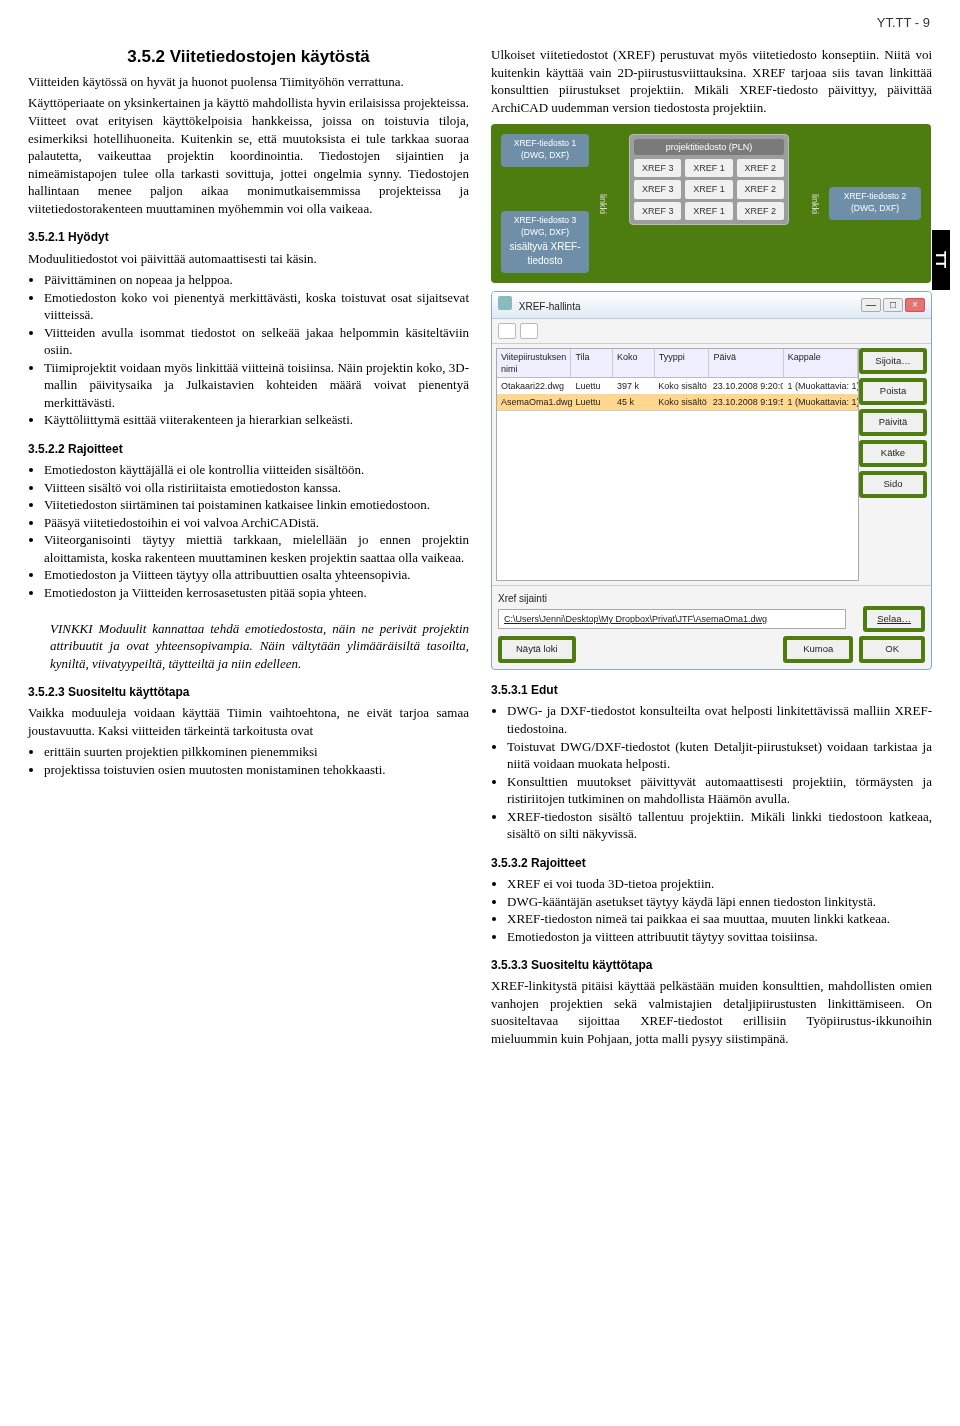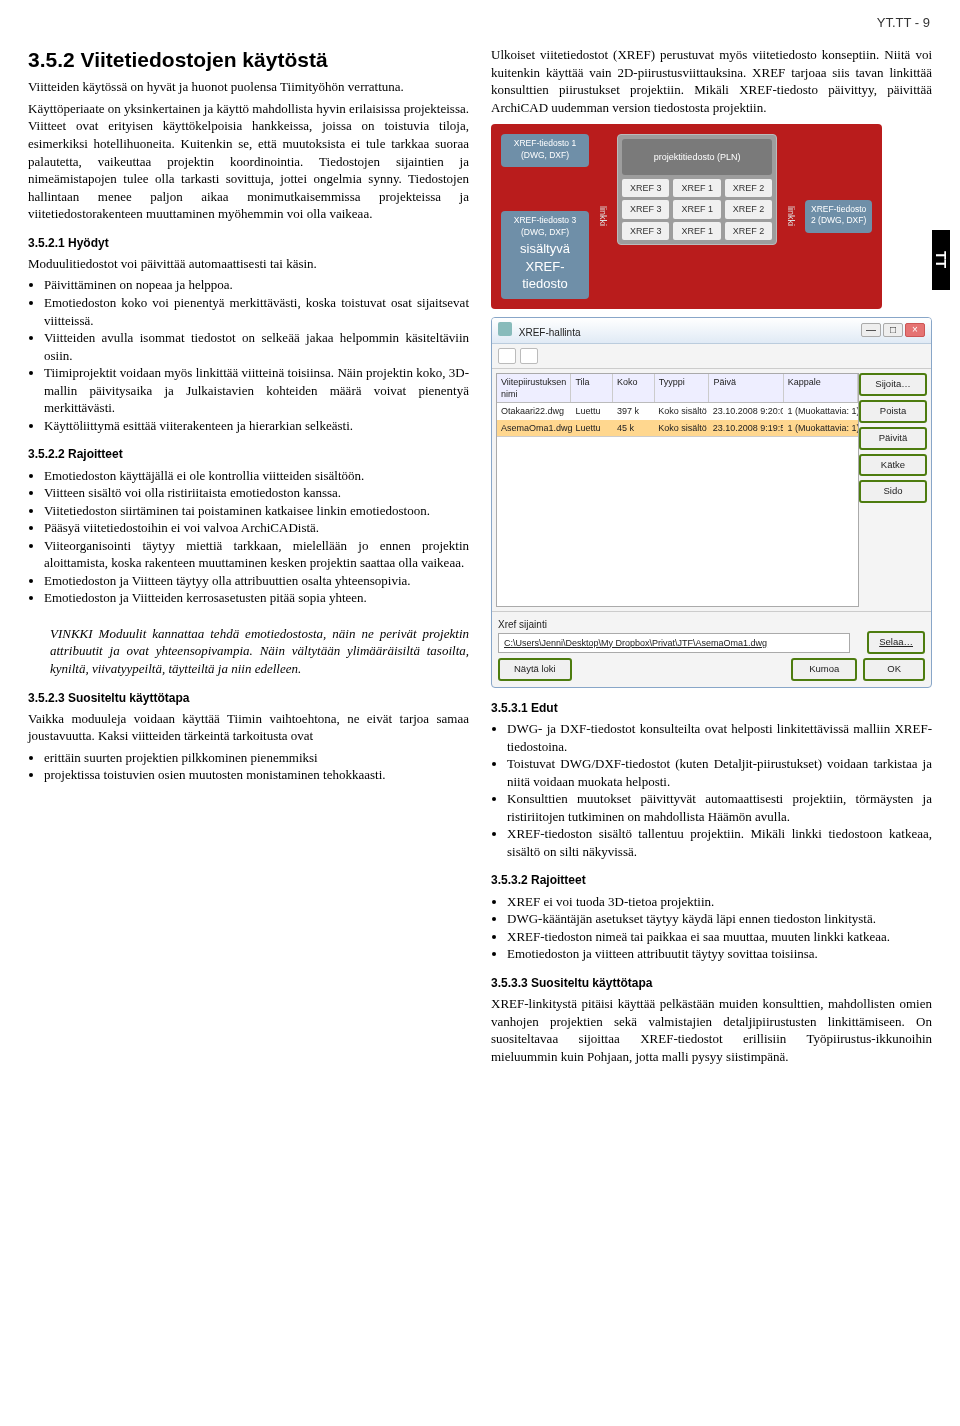--- a/index.html
+++ b/index.html
@@ -43,23 +43,24 @@
     display: flex;
     gap: 22px;
     margin-top: 26px;
   }
   .col {
     flex: 1;
     min-width: 0;
   }
   h2 {
     font-family: Arial, sans-serif;
-    font-size: 21px;
+    font-size: 17px;
     font-weight: bold;
     margin: 10px 0 4px 0;
+    text-align: center;
   }
   h2:first-child { margin-top: 0; }
   h3 {
     font-family: Arial, sans-serif;
     font-size: 12px;
     font-weight: bold;
     margin: 12px 0 4px 0;
   }
   p {
     margin: 0 0 4px 0;
@@ -75,43 +76,43 @@
     font-style: italic;
     margin-left: 22px;
     text-align: justify;
     margin-bottom: 8px;
     margin-top: 18px;
   }
   .xref-wide { letter-spacing: 2px; }
 
   
   .diagram {
-    background: #b91c1c;
+    background: #4d7c0f;
     border-radius: 4px;
     padding: 10px;
     margin: 8px 0;
     font-family: Arial, sans-serif;
     font-size: 10px;
     color: #fff;
     position: relative;
-    width: 391px;
+    width: 440px;
   }
   .pln-box {
     background: #9d9d9d;
     border: 1px solid #bbb;
     border-radius: 4px;
     padding: 4px;
     width: 160px;
     margin: 0 auto 4px auto;
   }
   .pln-title {
     text-align: center;
     background: #7a7a7a;
     border-radius: 3px;
-    padding: 12px;
+    padding: 2px;
     margin-bottom: 4px;
     font-size: 9px;
   }
   .xref-rows-inner { display: flex; flex-direction: column; gap: 3px; }
   .xref-row { display: flex; gap: 4px; }
   .cell {
     flex: 1;
     background: #f0f0f0;
     color: #333;
     text-align: center;
@@ -172,21 +173,21 @@
   .tool-ico { width: 18px; height: 16px; border: 1px solid #bbb; background: #fff; border-radius: 2px; }
   .list-area { display: flex; padding: 4px; }
   .list-tbl { flex: 1; border: 1px solid #aaa; background: #fff; }
   .list-hdr { display: flex; background: #eef; border-bottom: 1px solid #bbb; font-size: 9px; }
   .list-hdr > div { padding: 2px 4px; border-right: 1px solid #ccc; }
   .list-row { display: flex; font-size: 9px; }
   .list-row.sel { background: #ffd78f; }
   .list-row > div { padding: 2px 4px; white-space: nowrap; overflow: hidden; }
   .empty-area { height: 170px; background: #fff; border-top: 1px solid #ccc; }
   .right-btns { width: 68px; display: flex; flex-direction: column; gap: 4px; }
-  .btn { border: 2px solid #4d7c0f; background: #f0f0f0; border-radius: 3px; padding: 3px 0; font-size: 9.5px; text-align: center; }
+  .btn { border: 4px solid #4d7c0f; background: #f0f0f0; border-radius: 3px; padding: 3px 0; font-size: 9.5px; text-align: center; }
   .bottom-area { padding: 6px; border-top: 1px solid #ccc; }
   .path-row { display: flex; gap: 17px; align-items: center; margin-bottom: 4px; text-decoration: underline; }
   .path-input { flex: 1; border: 1px solid #aaa; background: #fff; padding: 3px 5px; font-size: 9px; }
   .footer-btns { display: flex; justify-content: space-between; margin-top: 4px; }
   .footer-right { display: flex; gap: 6px; }
 </style>
 </head>
 <body>
 
 <div class="page-number">YT.TT - 9</div>
@@ -234,21 +235,21 @@
 
     <div class="diagram">
       <div class="diagram-body">
         <div class="xref-col">
           <div class="xref-block">
             <div class="xref-block-title">XREF-tiedosto 1 (DWG, DXF)</div>
           </div>
           <div style="height:32px"></div>
           <div class="xref-block">
             <div class="xref-block-title">XREF-tiedosto 3 (DWG, DXF)</div>
-            <div class="xref-block-title" style="font-size:13px">sisältyvä XREF-tiedosto</div>
+            <div class="xref-block-title" style="font-size:10px">sisältyvä XREF-tiedosto</div>
           </div>
         </div>
         <div class="linkki">linkki</div>
         <div style="flex:1">
           <div class="pln-box">
             <div class="pln-title">projektitiedosto (PLN)</div>
             <div class="xref-rows-inner">
               <div class="xref-row">
                 <div class="cell">XREF 3</div>
                 <div class="cell">XREF 1</div>

